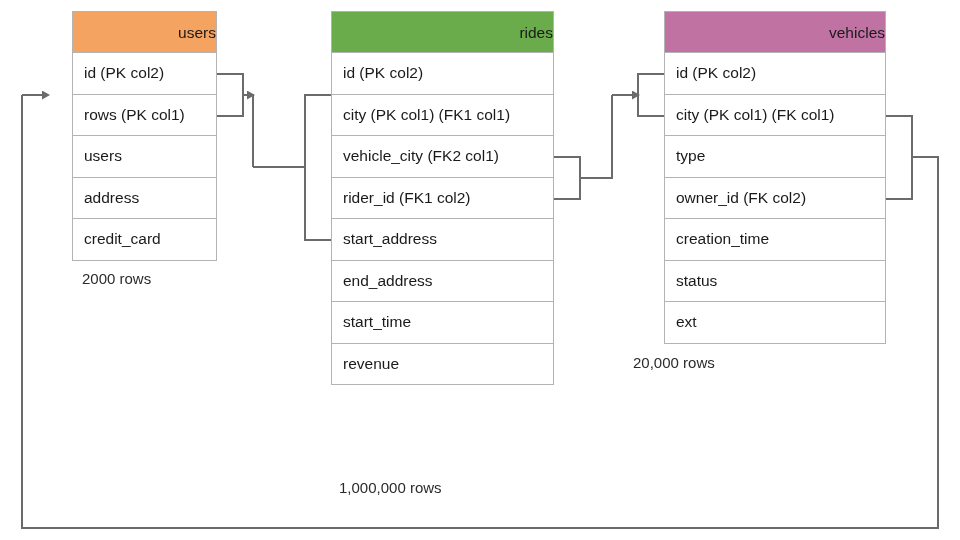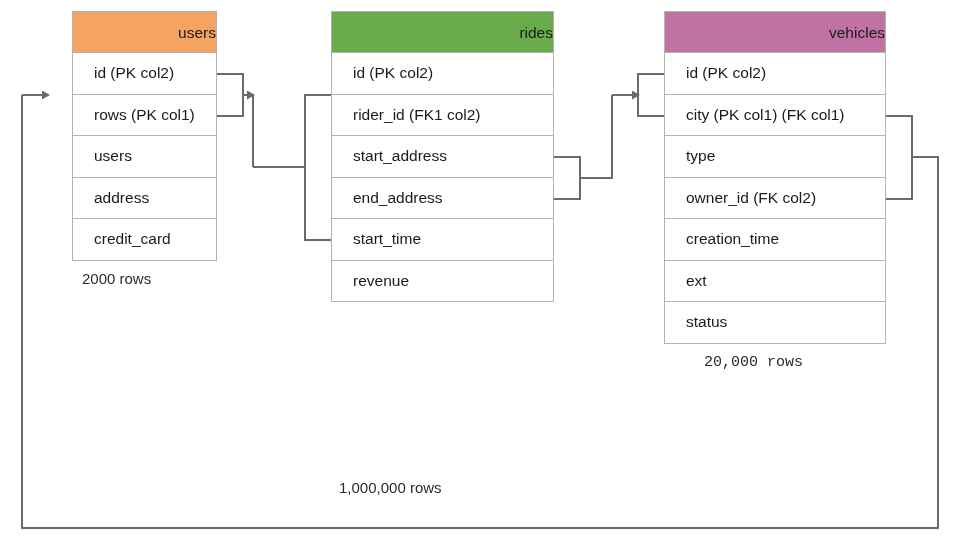--- a/index.html
+++ b/index.html
@@ -37,21 +37,21 @@
     color: #1a1a1a;
     border: 1px solid #b3b3b3;
     white-space: nowrap;
     overflow: hidden;
     text-align: right;
   }
   .tbl-row {
     box-sizing: border-box;
     height: 41.5px;
     line-height: 40px;
-    padding: 0 0 0 21px;
+    padding: 0 0 0 11px;
     font-size: 15.5px;
     color: #1a1a1a;
     background: #ffffff;
     border: 1px solid #b3b3b3;
     border-top: none;
     white-space: nowrap;
     overflow: hidden;
   }
   .rowcount {
     position: absolute;
@@ -107,33 +107,35 @@
     <div class="tbl-row">rows (PK col1)</div>
     <div class="tbl-row">users</div>
     <div class="tbl-row">address</div>
     <div class="tbl-row">credit_card</div>
   </div>
   <div class="rowcount" style="left:82px; top:270px;">2000 rows</div>
 
   <div class="table-box" style="left:331px; top:11px; width:223px;">
     <div class="tbl-header" style="background:#6aac4b;">rides</div>
     <div class="tbl-row">id (PK col2)</div>
+    <div class="tbl-row">city (PK col1) (FK1 col1)</div>
+    <div class="tbl-row">vehicle_city (FK2 col1)</div>
     <div class="tbl-row">rider_id (FK1 col2)</div>
     <div class="tbl-row">start_address</div>
     <div class="tbl-row">end_address</div>
     <div class="tbl-row">start_time</div>
     <div class="tbl-row">revenue</div>
   </div>
   <div class="rowcount" style="left:339px; top:479px;">1,000,000 rows</div>
 
   <div class="table-box" style="left:664px; top:11px; width:222px;">
     <div class="tbl-header" style="background:#c073a3;">vehicles</div>
     <div class="tbl-row">id (PK col2)</div>
     <div class="tbl-row">city (PK col1) (FK col1)</div>
     <div class="tbl-row">type</div>
     <div class="tbl-row">owner_id (FK col2)</div>
     <div class="tbl-row">creation_time</div>
+    <div class="tbl-row">status</div>
     <div class="tbl-row">ext</div>
-    <div class="tbl-row">status</div>
   </div>
-  <div class="rowcount" style="left:704px; top:354px;font-family:Liberation Mono, monospace;">20,000 rows</div>
+  <div class="rowcount" style="left:633px; top:354px;">20,000 rows</div>
 
 </div>
 
 </body></html>

